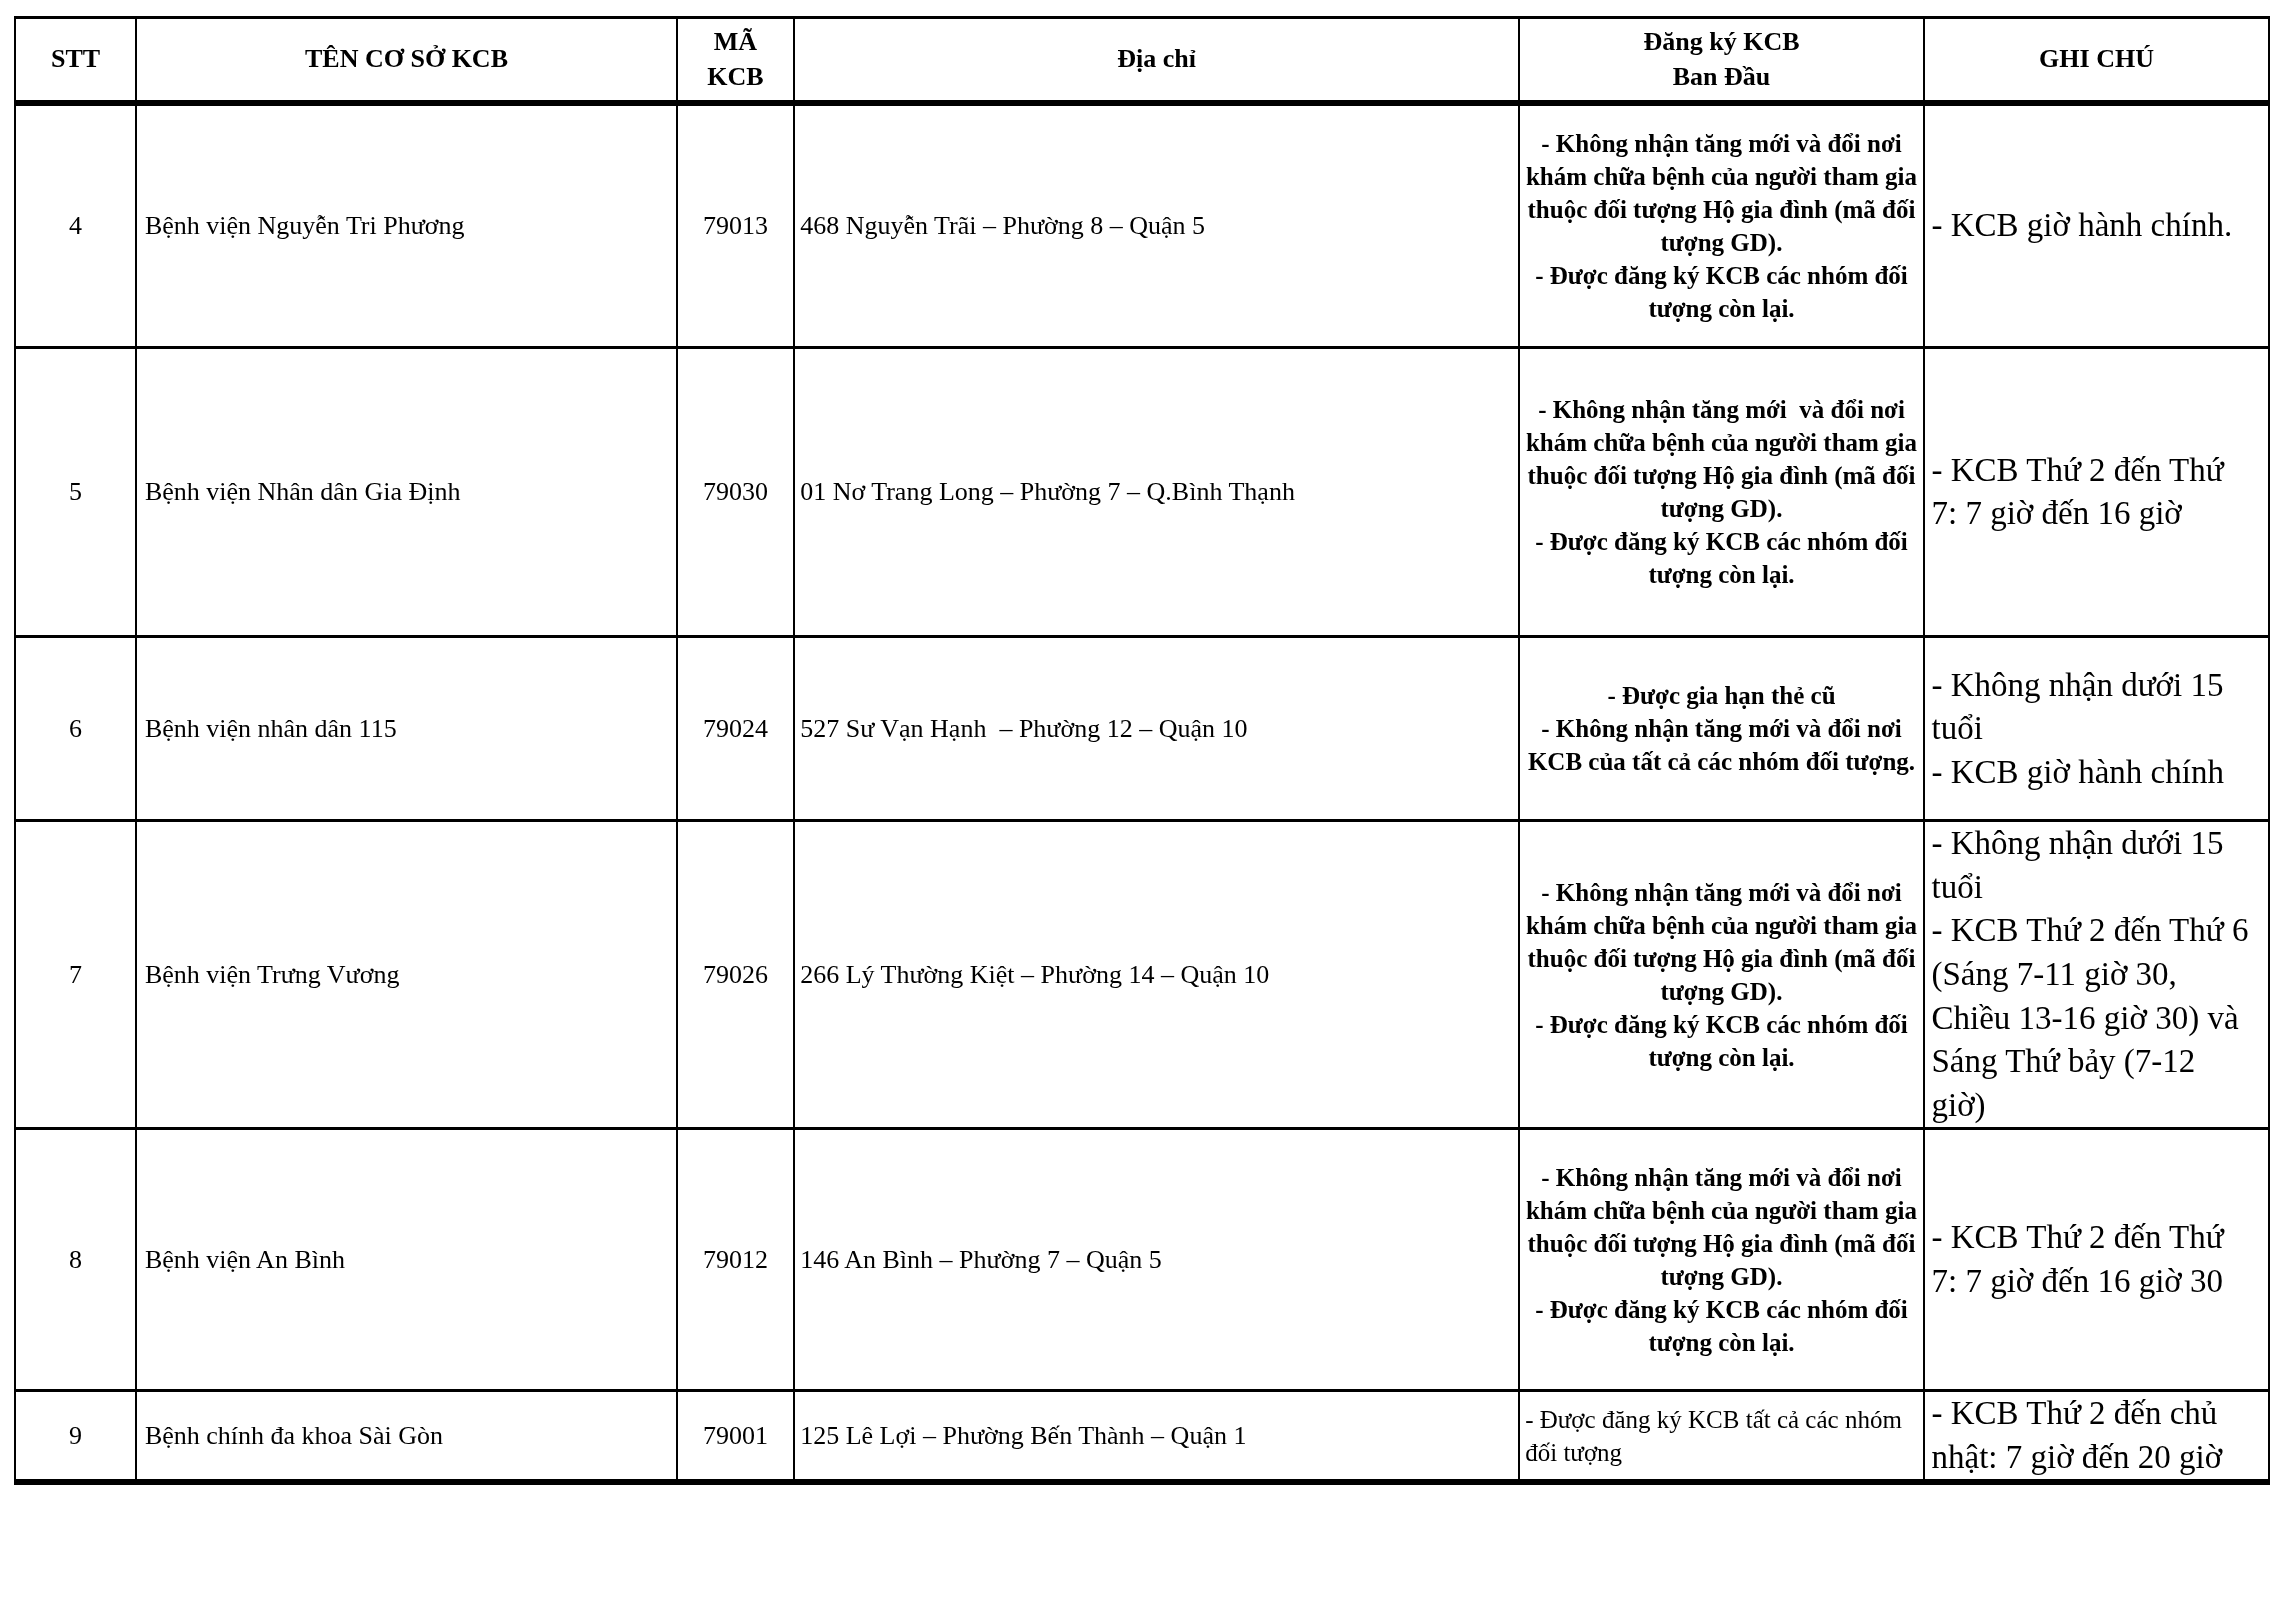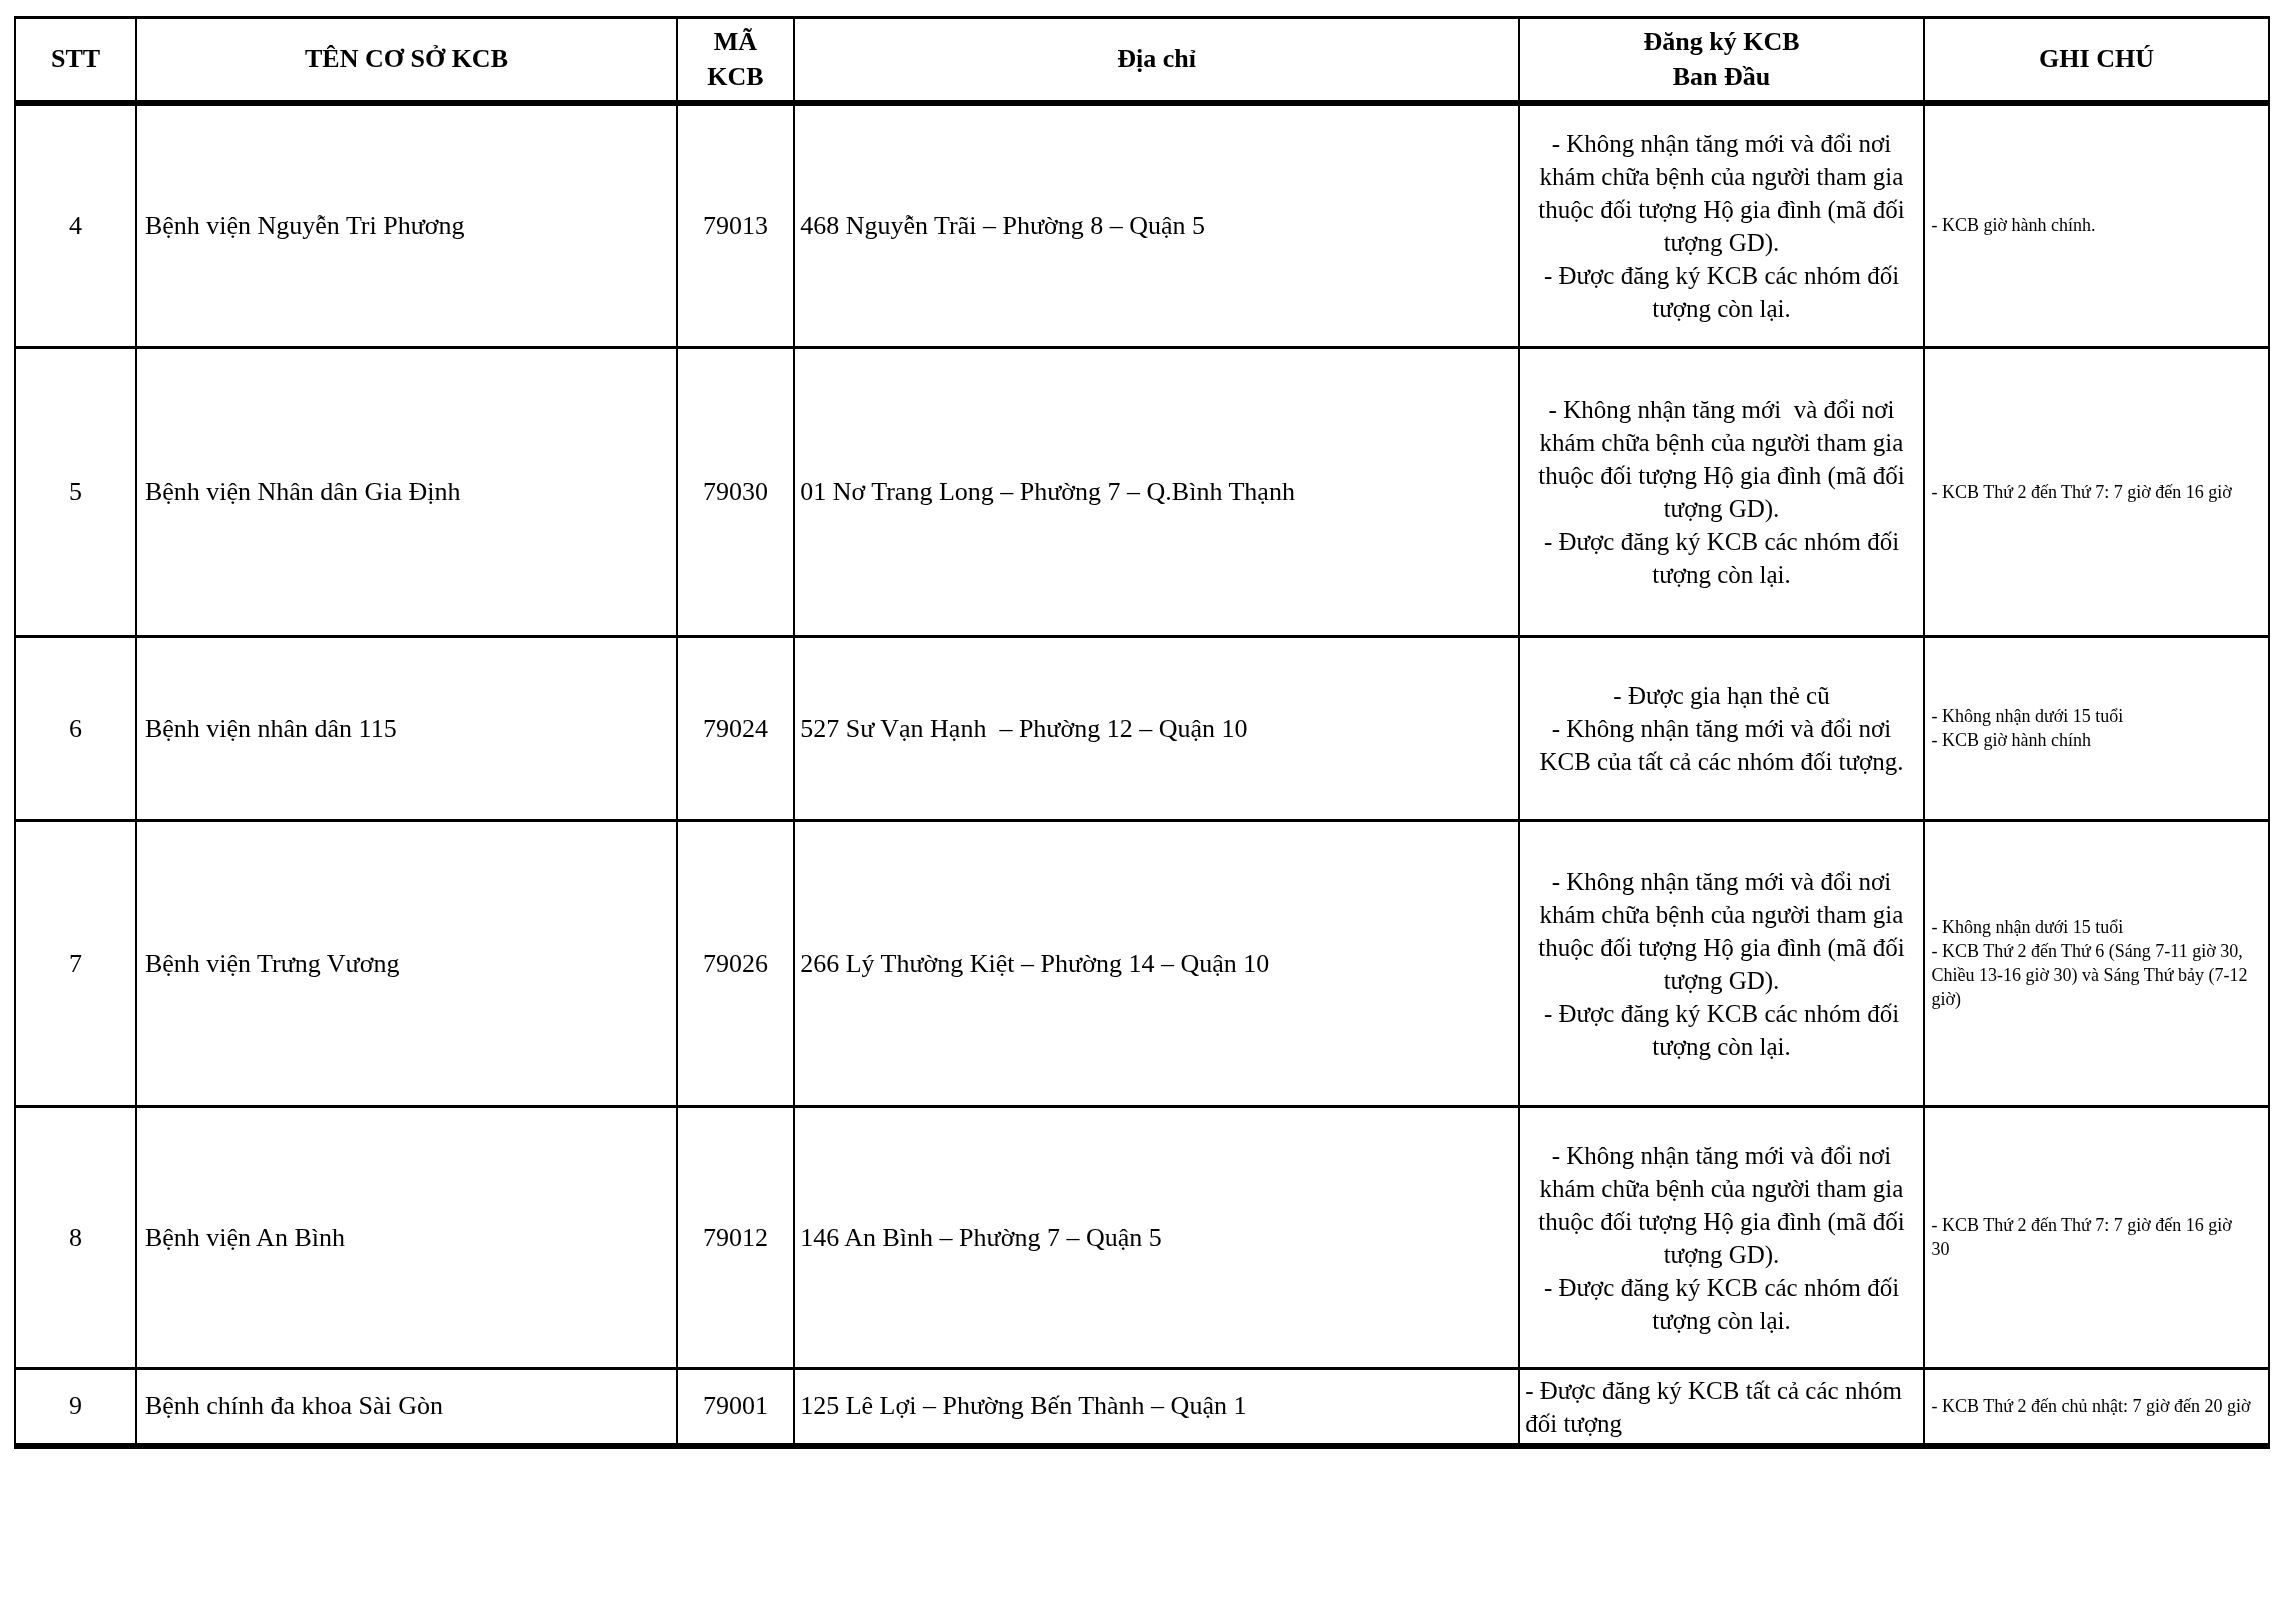--- a/index.html
+++ b/index.html
@@ -45,34 +45,34 @@
   }
   tbody tr:last-child td {
     border-bottom-width: 6.5px;
   }
   td.c-stt  { text-align: center; }
   td.c-name { text-align: left; padding-left: 7.9px; padding-right: 22px; }
   td.c-code { text-align: center; }
   td.c-addr { text-align: left; padding-left: 5.2px; padding-right: 5.2px; }
   td.c-reg-bold {
     text-align: center;
-    font-weight: normal;
+    font-weight: bold;
     font-size: 25px;
     padding-left: 3.9px;
     padding-right: 3.9px;
   }
   td.c-reg-plain {
     text-align: left;
     font-size: 25px;
     padding-left: 5.2px;
     padding-right: 5.2px;
   }
   td.c-note {
     text-align: left;
-    font-size: 18px;
+    font-size: 33px;
     padding-left: 6.5px;
     padding-right: 15.7px;
   }
 </style>
 </head>
 <body>
 
 <table class="kcb">
   <colgroup>
     <col style="width:121px">

